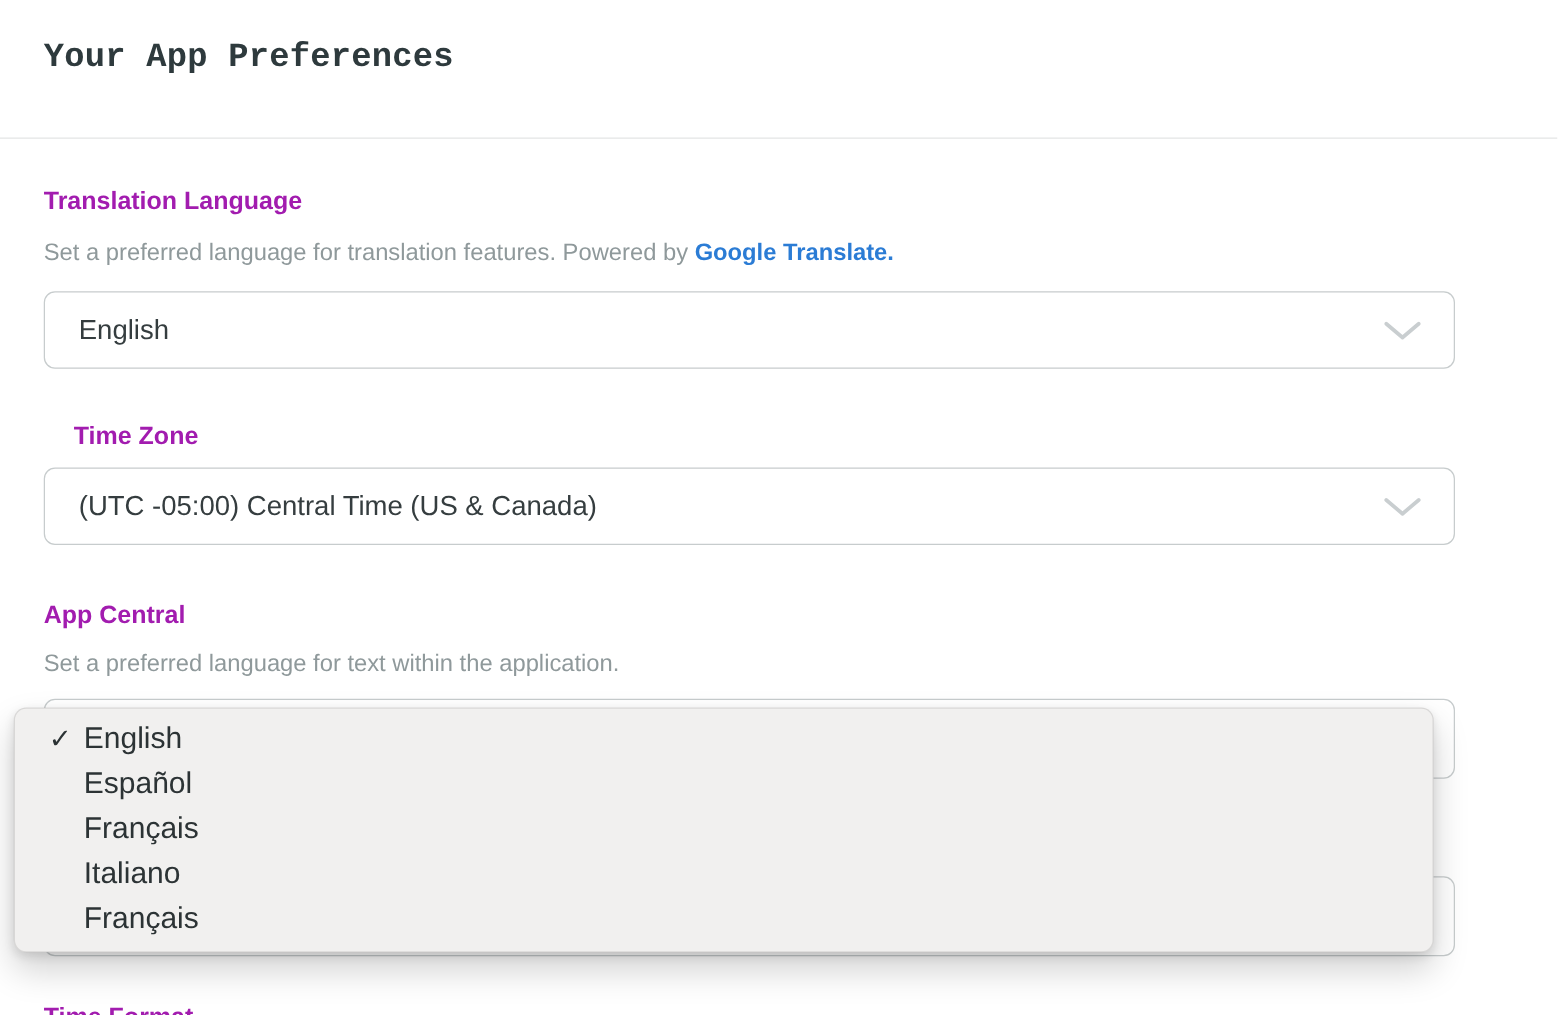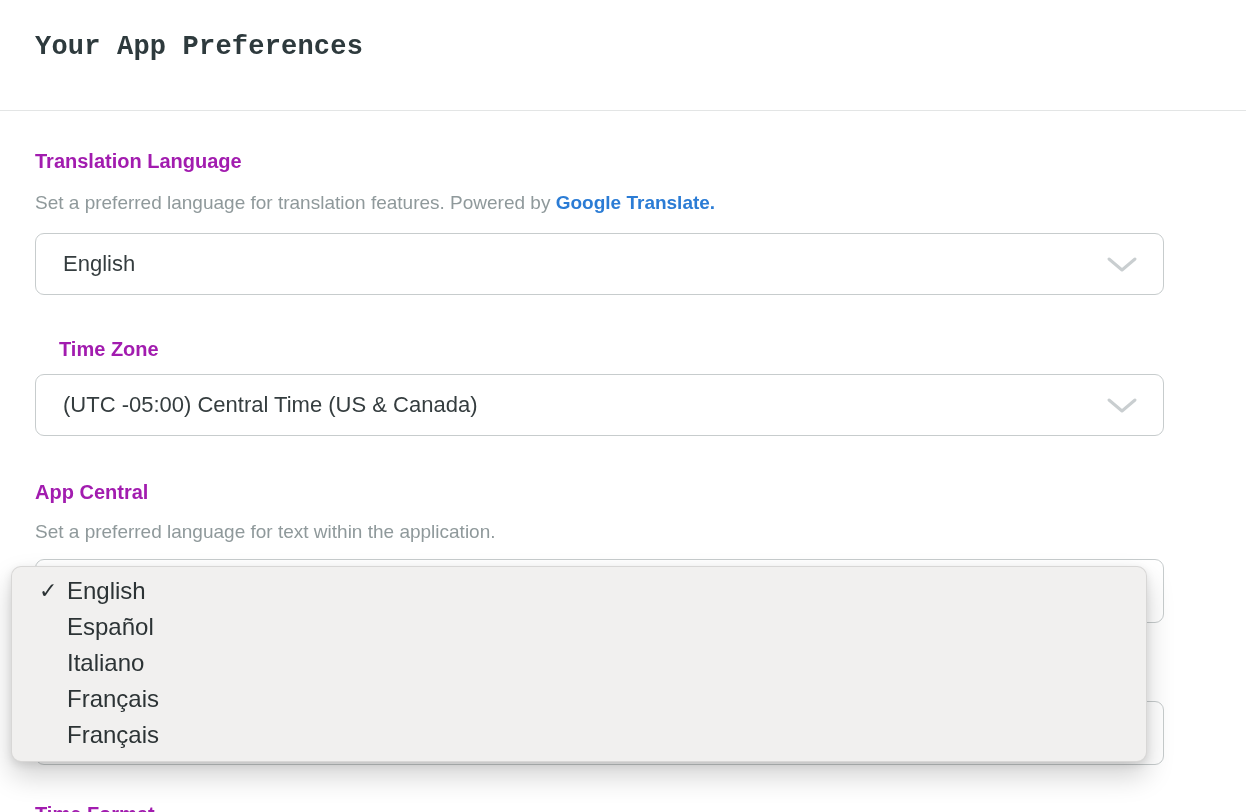--- a/index.html
+++ b/index.html
@@ -138,22 +138,22 @@
 <div class="dropdown-panel">
   <ul class="dropdown-list">
       <li class="dropdown-item">
         <span class="check">✓</span>
         <span>English</span>
       </li>
       <li class="dropdown-item">
         <span>Español</span>
       </li>
       <li class="dropdown-item">
-        <span>Italiano</span>
+        <span>Français</span>
       </li>
       <li class="dropdown-item">
-        <span>Français</span>
+        <span>Italiano</span>
       </li>
       <li class="dropdown-item">
         <span>Français</span>
       </li>
     </ul>
 </div>
 
 </body></html>

